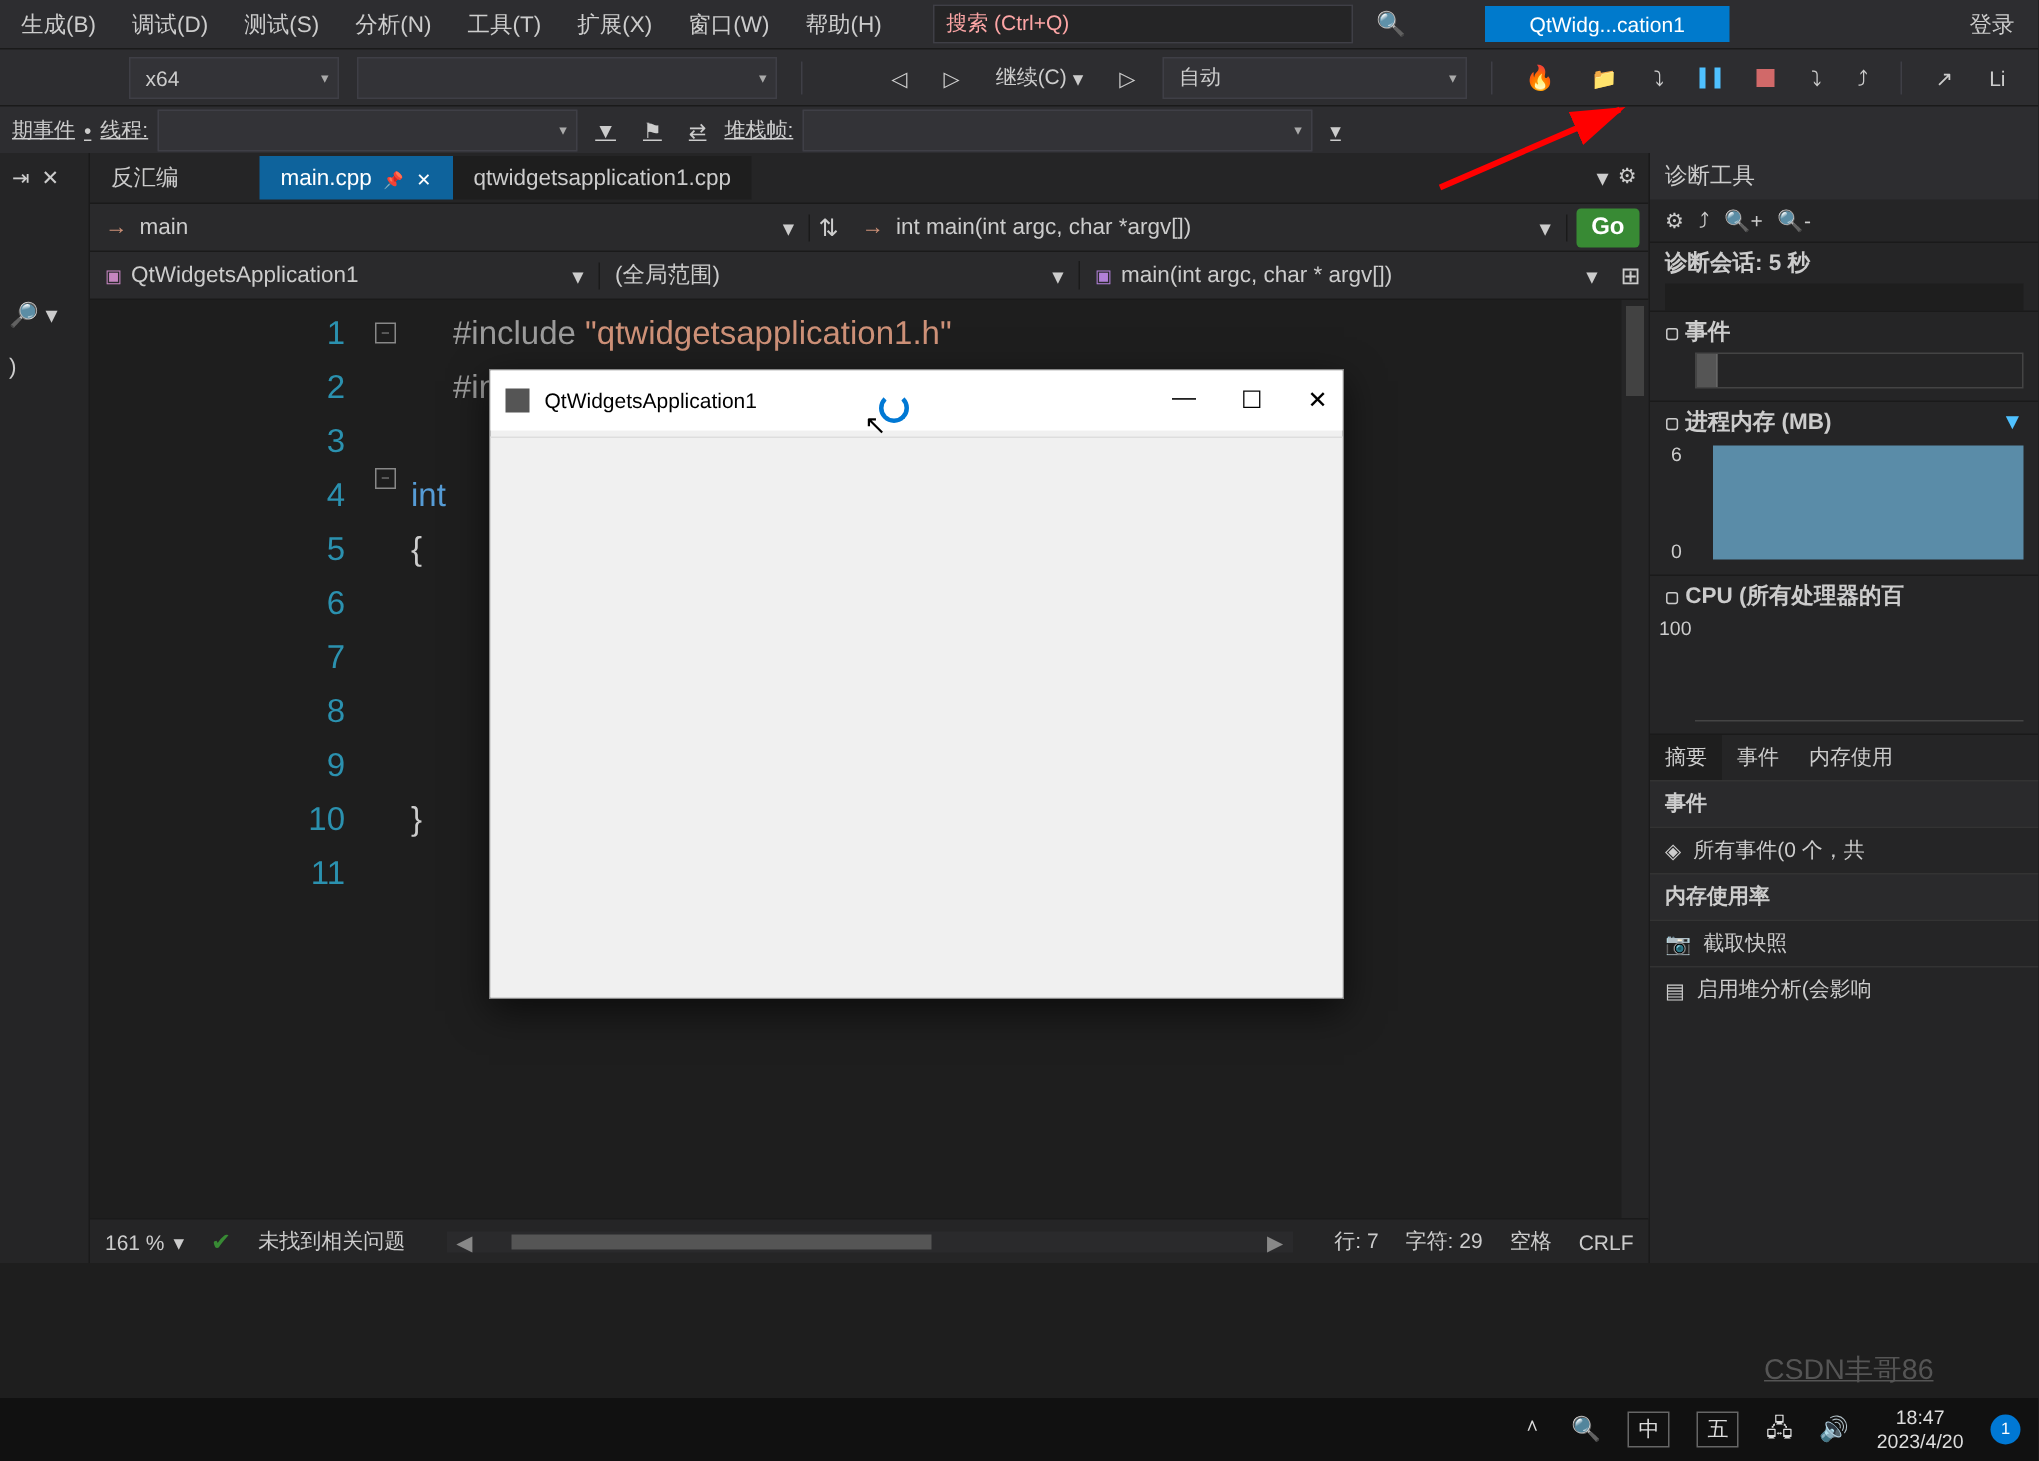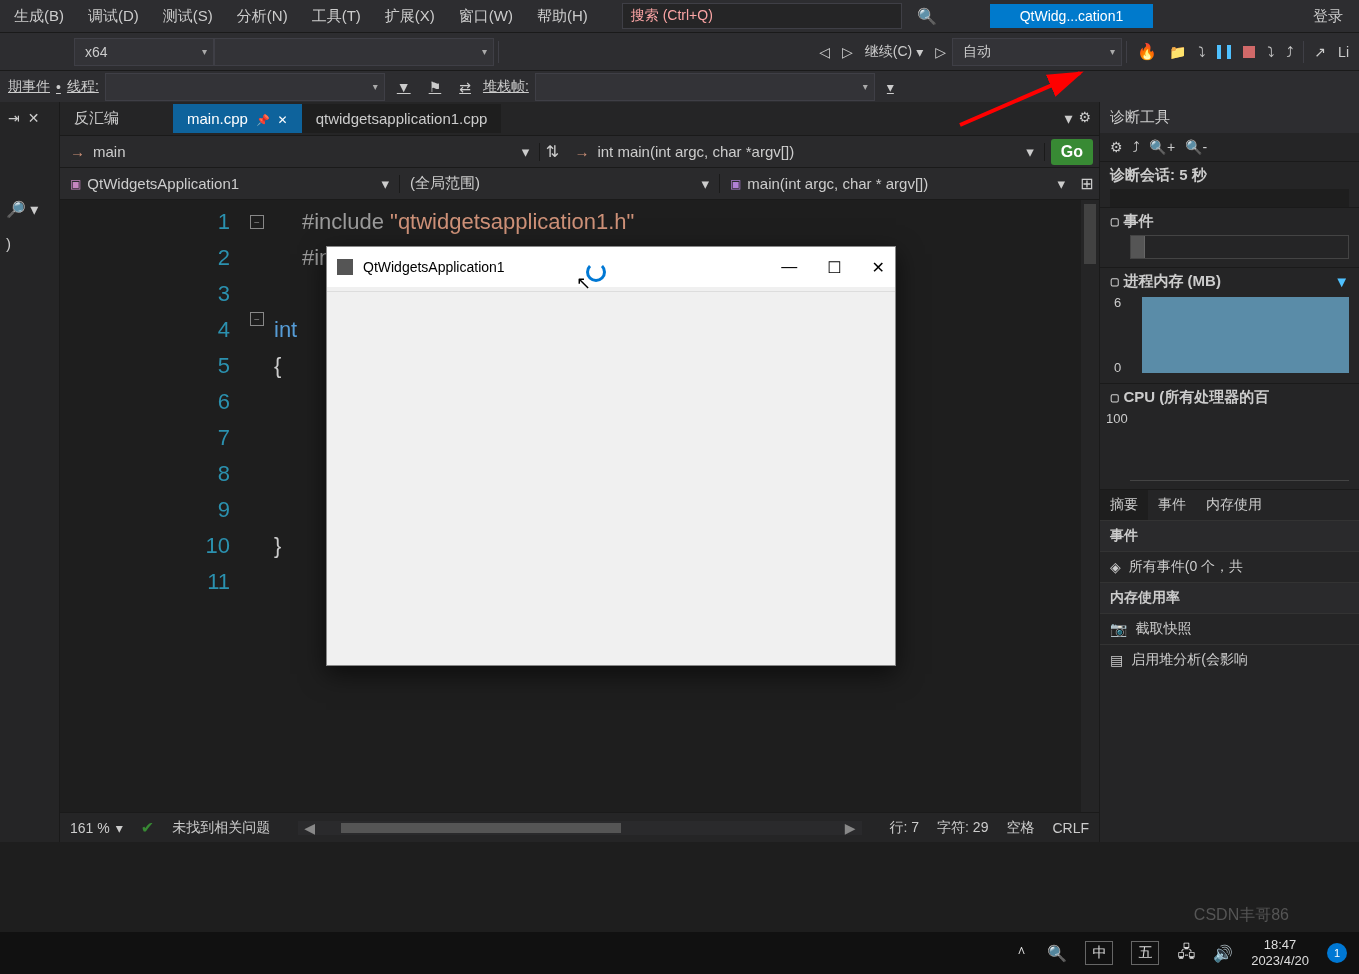--- a/index.html
+++ b/index.html
@@ -3,29 +3,29 @@
 <meta charset="utf-8">
 <style>
 * { margin: 0; padding: 0; box-sizing: border-box; font-family: "Segoe UI", "Microsoft YaHei", sans-serif; }
 body { background: #1e1e1e; color: #ccc; width: 1359px; height: 974px; overflow: hidden; position: relative; }
 .menubar { display: flex; align-items: center; height: 32px; background: #2d2d30; padding: 0 4px; gap: 4px; }
 .menu-item { padding: 4px 10px; font-size: 15px; cursor: pointer; }
 .search-box { margin-left: 20px; display: flex; align-items: center; background: #252526; border: 1px solid #3f3f46; height: 26px; width: 280px; padding: 0 8px; color: #fca5a5; font-size: 14px; }
 .search-icon-btn { margin-left: 4px; padding: 4px 8px; cursor: pointer; }
 .project-tab { margin-left: 40px; background: #007acc; color: #fff; padding: 4px 30px; font-size: 14px; }
 .login { margin-left: auto; padding: 4px 12px; font-size: 15px; }
-.toolbar { display: flex; align-items: center; height: 38px; background: #2d2d30; border-top: 1px solid #1a1a1a; padding: 0 4px; gap: 0; }
+.toolbar { display: flex; align-items: center; height: 38px; background: #2d2d30; border-top: 1px solid #1a1a1a; padding: 0 16px; gap: 12px; }
 .dropdown { background: #333337; border: 1px solid #3f3f46; height: 28px; padding: 0 24px 0 10px; font-size: 14px; color: #ccc; position: relative; display: flex; align-items: center; }
 .dropdown::after { content: "▾"; position: absolute; right: 6px; color: #aaa; font-size: 10px; }
 .platform { width: 140px; margin-left: 70px; }
 .empty-dd { width: 280px; }
 .tb-sep { width: 1px; height: 22px; background: #3f3f46; margin: 0 4px; }
 .tb-btn { padding: 4px 6px; cursor: pointer; font-size: 14px; display: flex; align-items: center; gap: 4px; }
 .continue-btn { color: #ccc; }
-.auto-dd { width: 170px; }
+.auto-dd { width: 203px; }
 .hot-icon { color: #e05030; font-size: 16px; }
 .pause-icon { display: inline-block; width: 14px; height: 14px; position: relative; }
 .pause-icon::before, .pause-icon::after { content: ""; position: absolute; width: 4px; height: 14px; background: #4fc1ff; }
 .pause-icon::before { left: 0; }
 .pause-icon::after { right: 0; }
 .stop-icon { display: inline-block; width: 12px; height: 12px; background: #d16969; }
 .share-icon { color: #ccc; font-size: 14px; }
 .debugbar { display: flex; align-items: center; height: 32px; background: #2d2d30; border-top: 1px solid #1a1a1a; padding: 0 8px; gap: 6px; font-size: 14px; text-decoration: underline; }
 .thread-dd { width: 280px; }
 .stack-dd { width: 340px; }
@@ -90,21 +90,21 @@
 .qt-controls { margin-left: auto; display: flex; gap: 30px; font-size: 16px; color: #000; }
 .qt-body { height: calc(100% - 44px); background: #f0f0f0; border-top: 1px solid #ddd; margin-top: 4px; }
 .red-arrow { position: absolute; left: 950px; top: 65px; z-index: 50; pointer-events: none; }
 .cursor { position: absolute; left: 576px; top: 272px; z-index: 110; pointer-events: none; font-size: 18px; color: #000; }
 .spinner { position: absolute; left: 586px; top: 262px; z-index: 110; width: 20px; height: 20px; border: 3px solid #0078d4; border-top-color: transparent; border-radius: 50%; }
 .taskbar { position: absolute; bottom: 0; left: 0; right: 0; height: 42px; background: #111; display: flex; align-items: center; justify-content: flex-end; padding: 0 12px; gap: 18px; font-size: 15px; color: #ddd; }
 .tb-icon { font-size: 16px; cursor: pointer; }
 .ime-box { border: 1px solid #666; padding: 2px 6px; font-size: 14px; }
 .clock { text-align: center; font-size: 13px; line-height: 1.2; }
 .notif { width: 20px; height: 20px; background: #0078d4; border-radius: 50%; display: flex; align-items: center; justify-content: center; font-size: 11px; color: #fff; }
-.watermark { position: absolute; right: 70px; bottom: 48px; font-size: 16px; color: #555; }
+.watermark { position: absolute; right: 70px; bottom: 48px; font-size: 19px; color: #555; text-decoration: underline; }
 </style>
 </head>
 <body>
 
 <div class="menubar">
   <div class="menu-item">生成(B)</div>
   <div class="menu-item">调试(D)</div>
   <div class="menu-item">测试(S)</div>
   <div class="menu-item">分析(N)</div>
   <div class="menu-item">工具(T)</div>

